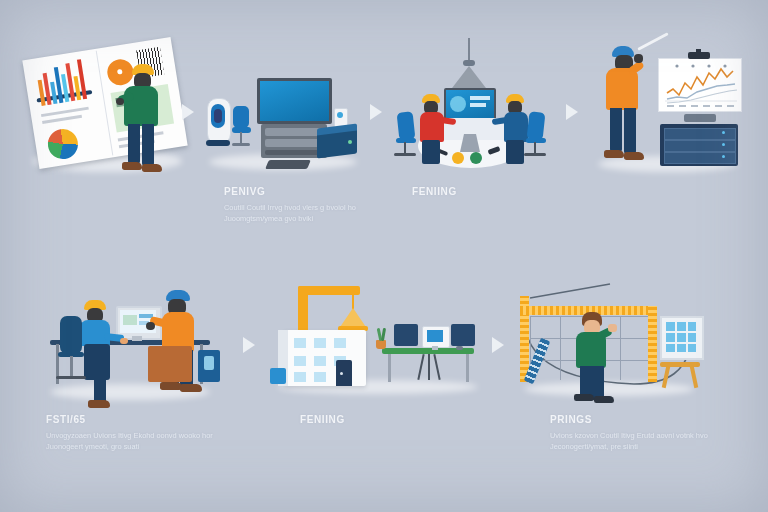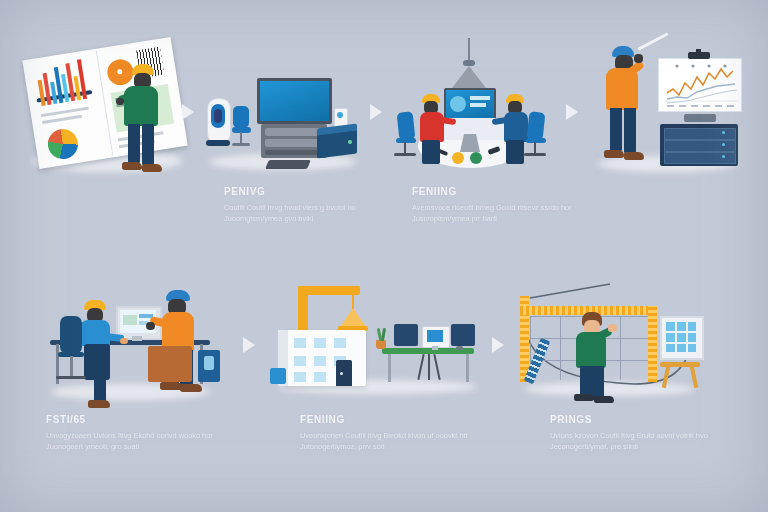--- a/index.html
+++ b/index.html
@@ -261,21 +261,20 @@
     <div class="r" style="left:130px;top:109px;width:3px;height:3px;border-radius:50%;background:#5ec2f0;"></div>
     <div class="r" style="left:130px;top:121px;width:3px;height:3px;border-radius:50%;background:#5ec2f0;"></div>
   </div>
 
   <div class="cap" style="left:224px;top:186px;">
     <h4>PENIVG</h4>
     <p>Coutill Coutil Irrvg hvod vlers g bvoiol ho Juoomgtsm/ymea gvo bviki</p>
   </div>
   <div class="cap" style="left:412px;top:186px;">
     <h4>FENIING</h4>
-    <p>Avemsvoce riceotil bmeg Goxid rtisevz ssrdo hor Juscropism/ymea prr barti</p>
   </div>
 
   <div class="step" style="left:44px;top:272px;width:180px;height:126px;">
     <div class="sh" style="left:6px;top:112px;width:160px;height:16px;"></div>
 
     <div class="r" style="left:6px;top:68px;width:160px;height:5px;background:#2b4a6b;border-radius:2px;"></div>
     <div class="r" style="left:12px;top:72px;width:3px;height:40px;background:#7b8593;"></div>
     <div class="r" style="left:156px;top:72px;width:3px;height:40px;background:#7b8593;"></div>
 
     <div class="r" style="left:72px;top:34px;width:42px;height:30px;background:#dfe4ea;border:2px solid #cfd6e0;border-radius:2px;"></div>
@@ -411,21 +410,20 @@
     <div class="r" style="left:150px;top:94px;width:4px;height:22px;background:#e0a03a;transform:rotate(12deg);"></div>
     <div class="r" style="left:178px;top:94px;width:4px;height:22px;background:#e0a03a;transform:rotate(-12deg);"></div>
   </div>
 
   <div class="cap" style="left:46px;top:414px;">
     <h4>FSTI/65</h4>
     <p>Unvogyzoaen Uvions Itivg Ekohd oonvd wooko hor Juonogeert ymeoti, gro suati</p>
   </div>
   <div class="cap" style="left:300px;top:414px;">
     <h4>FENIING</h4>
-    <p>Uveonkjonen Coutill Itivg Bleokd klvon uf ooovkt htt Jutonogertiymoz, prrv soti</p>
   </div>
   <div class="cap" style="left:550px;top:414px;">
     <h4>PRINGS</h4>
     <p>Uvions kzovon Coutil Itivg Erutd aovni votnk hvo Jeconogerti/ymat, pre siinti</p>
   </div>
 
 </div>
 <div class="vignette"></div>
 
 </body></html>

